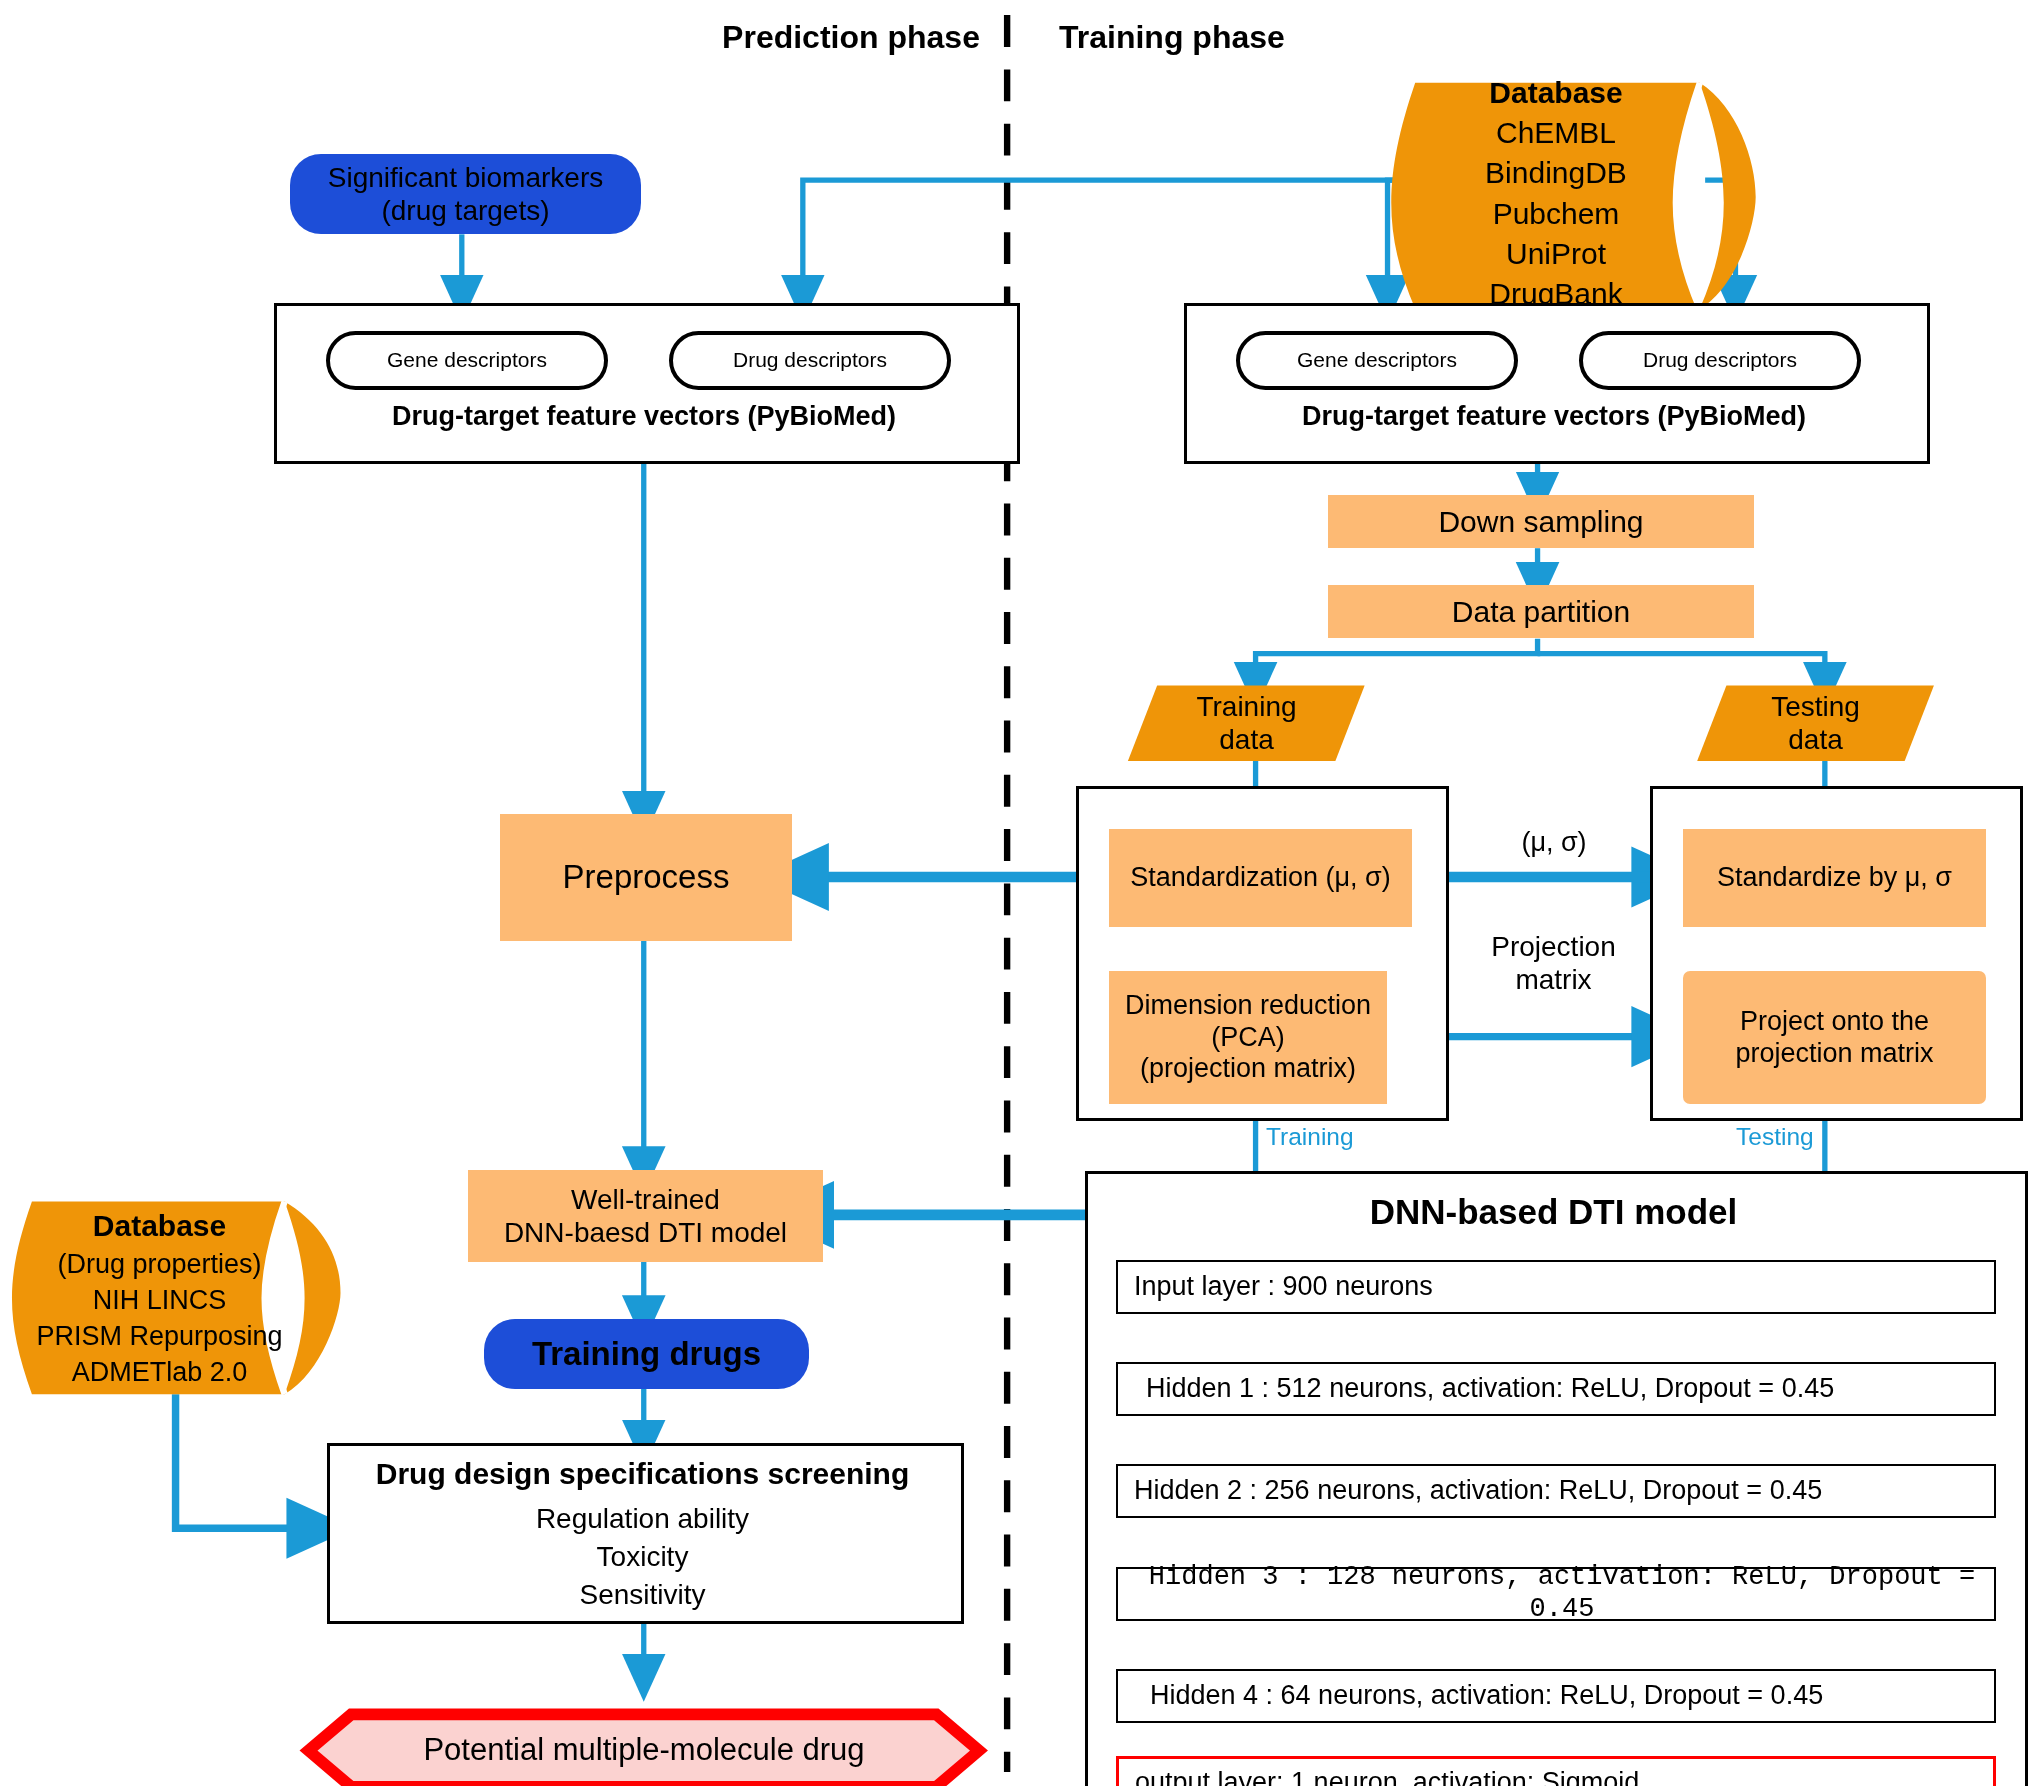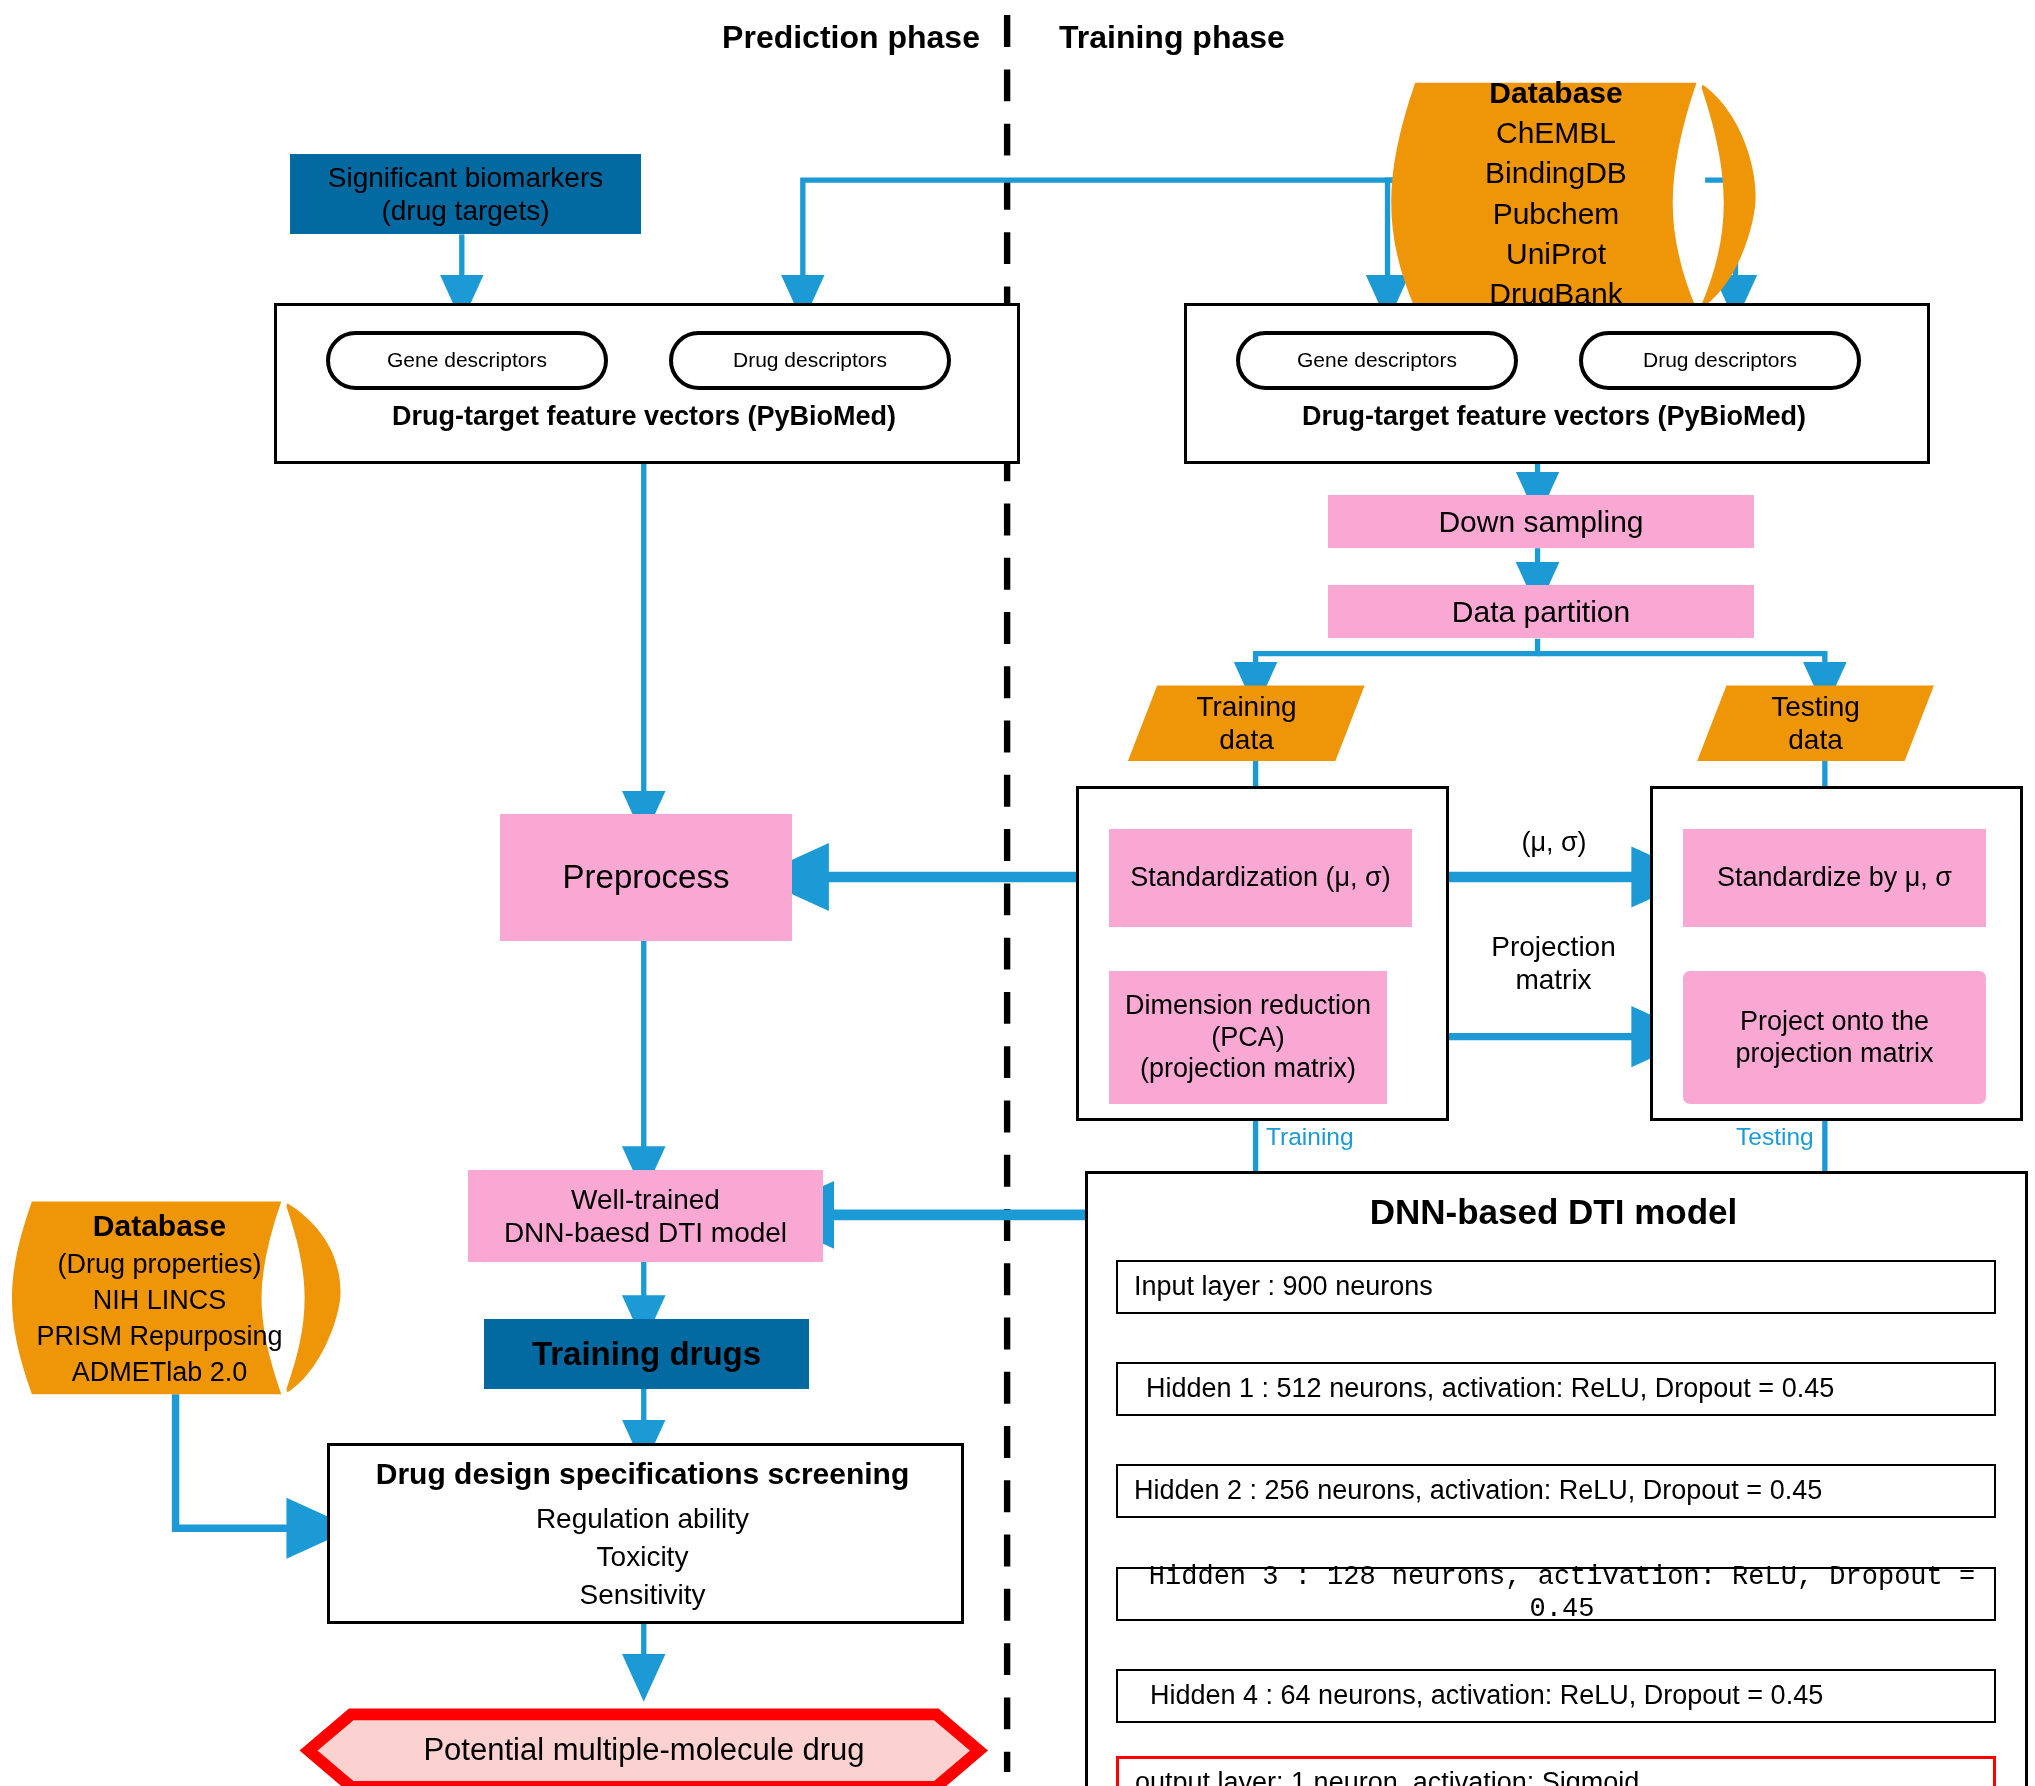--- a/index.html
+++ b/index.html
@@ -1,21 +1,21 @@
 <!DOCTYPE html>
 <html style="font-size:8.5px"><head>
 <meta charset="utf-8">
 <style>
   html,body{margin:0;padding:0;background:#fff;}
   body{font-family:"Liberation Sans",sans-serif;}
   #stage{position:relative;width:2035px;height:1787px;background:#fff;overflow:hidden;}
   svg.layer{position:absolute;left:0;top:0;width:2035px;height:1787px;}
   .node{position:absolute;box-sizing:border-box;display:flex;align-items:center;justify-content:center;text-align:center;color:#000;line-height:1.18;}
-  .blue{background:#f9a8d4;}
-  .green{background:#0369a1;}
+  .blue{background:#fdba74;}
+  .green{background:#1d4ed8;border-radius:31px;}
   .wbox{background:#fff;border:3.7px solid #000;}
   .wbox-thin{background:#fff;border:2.7px solid #000;}
   .redbox{background:#fff;border:3.7px solid #FF0000;}
   .pill{background:#fff;border:4.3px solid #000;border-radius:32px;}
   .b{font-weight:bold;}
   .phase{font-weight:bold;font-size:32px;}
   .lbl-blue{color:#1B9AD6;}
   .t46{font-size:24.5px;}
   .t48{font-size:21px;}
   .t50{font-size:27px;}

